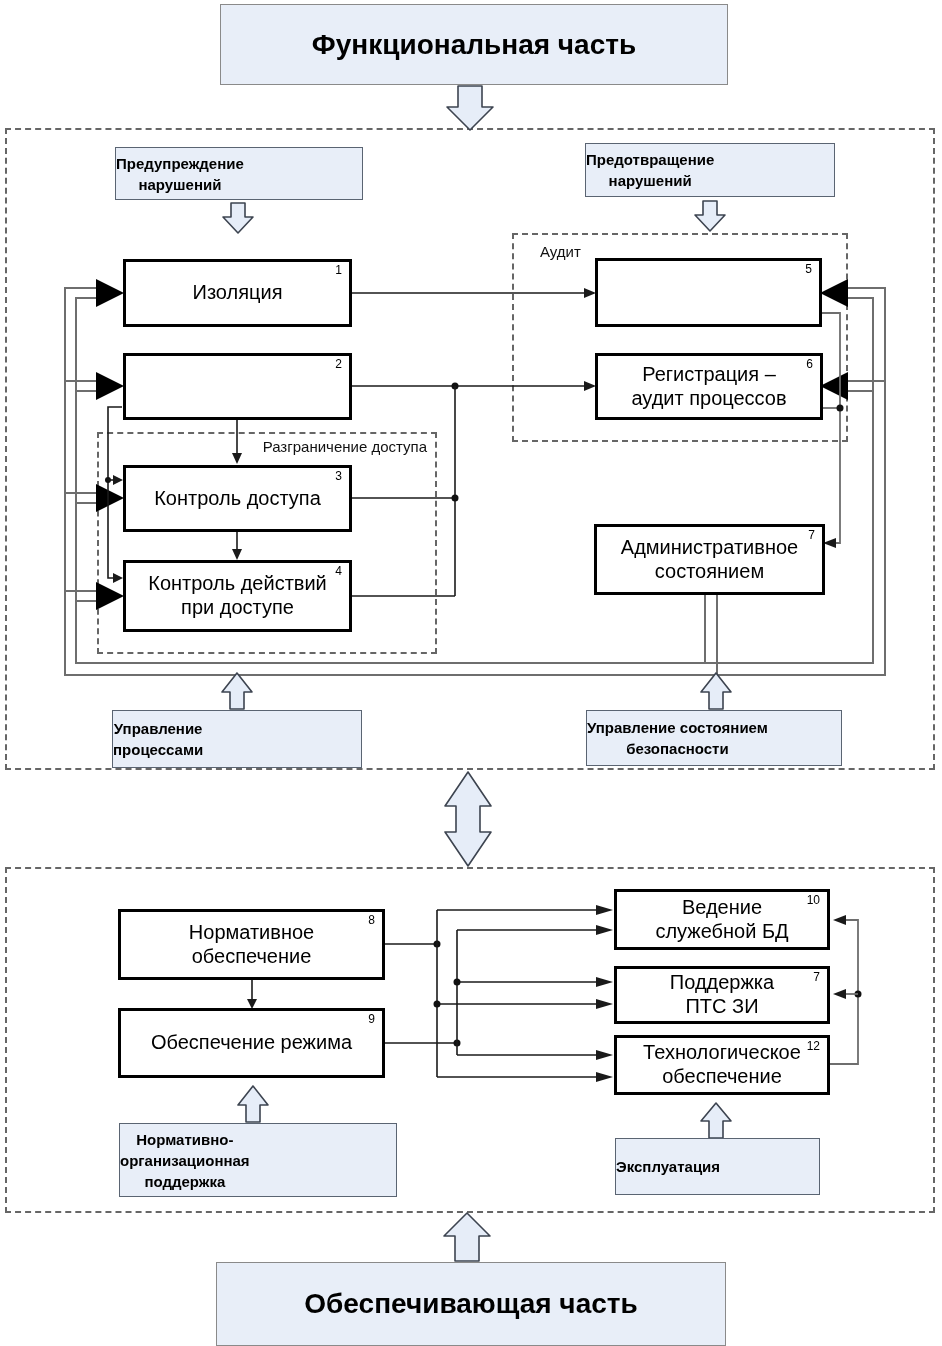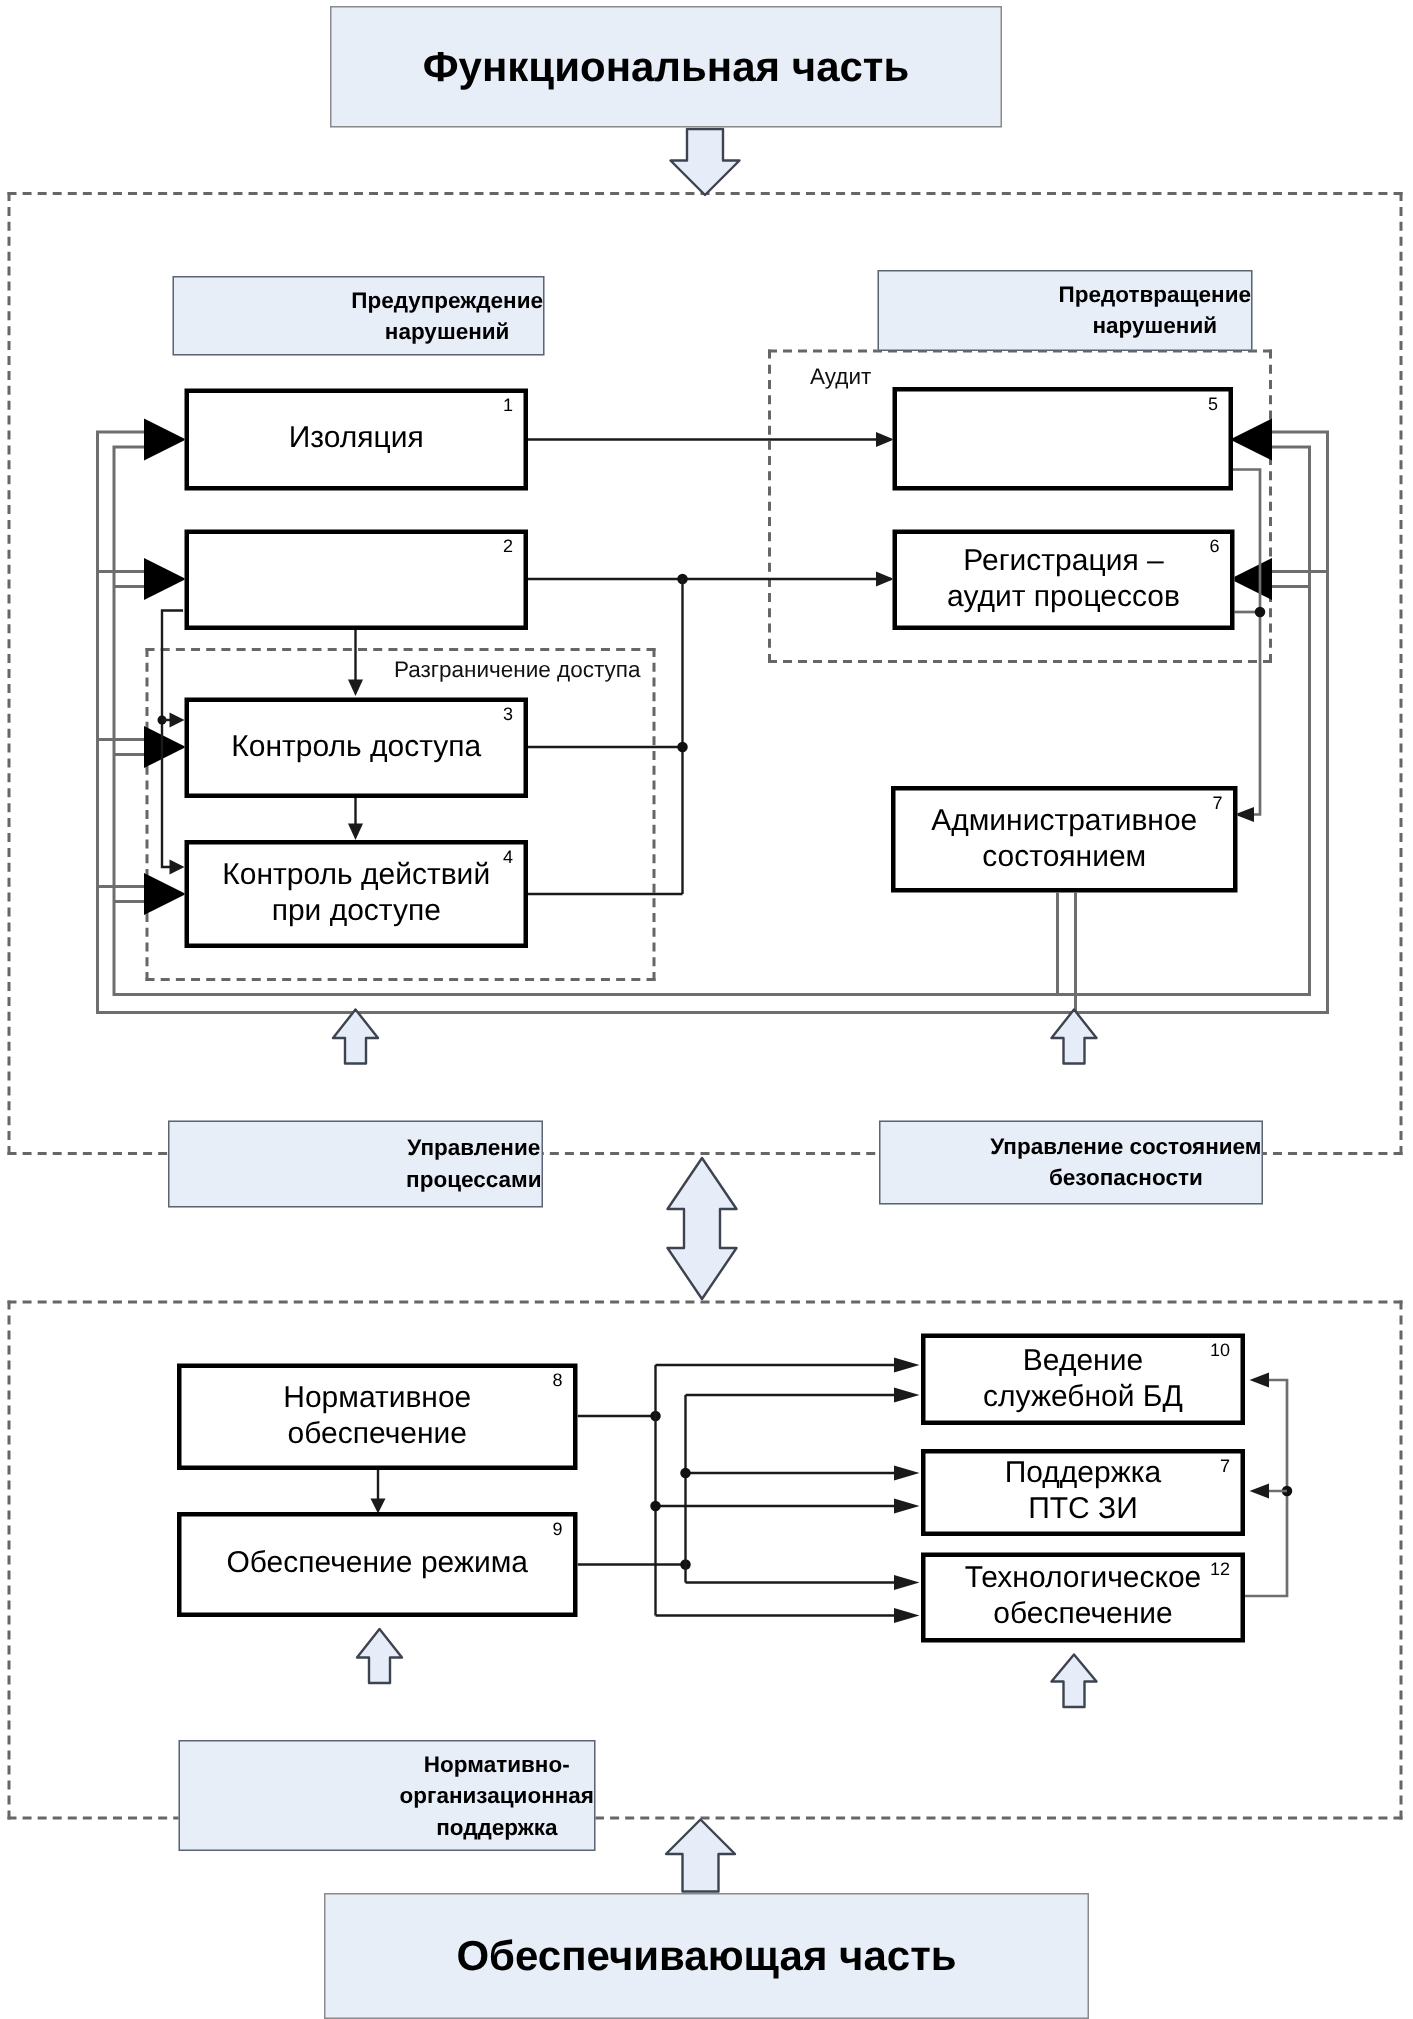--- a/index.html
+++ b/index.html
@@ -12,21 +12,21 @@
           font-family:"Liberation Sans", sans-serif;color:#000;overflow:hidden;}
   .abs{position:absolute;box-sizing:border-box;}
   .dashedbox{border:2px dashed var(--dashed-border);background:transparent;z-index:1;}
   .grouplabel{position:absolute;font-size:15px;color:#111;z-index:2;}
   svg.wires{position:absolute;left:0;top:0;z-index:2;pointer-events:none;}
   .node{background:#fff;border:3px solid var(--node-border);z-index:3;
         display:flex;align-items:center;justify-content:center;text-align:center;}
   .node .lbl{font-size:20px;line-height:1.18;white-space:pre-line;}
   .node .num{position:absolute;top:1px;right:7px;font-size:12px;line-height:14px;}
   .banner{background:var(--banner-fill);border:1px solid var(--banner-border);z-index:3;
-          display:flex;align-items:center;justify-content:flex-end;text-align:center;margin-top:37px;}
+          display:flex;align-items:center;justify-content:flex-start;text-align:center;}
   .banner .lbl{font-size:15px;font-weight:bold;line-height:1.4;white-space:pre-line;}
   .title{background:var(--banner-fill);border:1px solid #8a8a8a;z-index:3;
          display:flex;align-items:center;justify-content:center;text-align:center;}
   .title .lbl{font-size:28px;font-weight:bold;}
   .ln{stroke:var(--connector);stroke-width:1.6;fill:none;}
   .bus{stroke:var(--bus);stroke-width:2;fill:none;}
   .gry{stroke:var(--bus);stroke-width:1.8;fill:none;}
   .ah{fill:var(--connector);stroke:none;}
   .bigah{fill:#000;stroke:none;}
   .dot{fill:#111;stroke:none;}
@@ -134,21 +134,21 @@
       <polygon class="blk" points="703,201 717,201 717,215 725,215 710,231 695,215 703,215"></polygon>
       <polygon class="blk" points="230,709 244,709 244,692 252,692 237,673 222,692 230,692"></polygon>
       <polygon class="blk" points="709,709 723,709 723,692 731,692 716,673 701,692 709,692"></polygon>
       <polygon class="blk" points="468,772 491,806 480,806 480,832 491,832 468,866 445,832 456,832 456,806 445,806"></polygon>
       <polygon class="blk" points="246,1122 260,1122 260,1105 268,1105 253,1086 238,1105 246,1105"></polygon>
       <polygon class="blk" points="709,1138 723,1138 723,1121 731,1121 716,1103 701,1121 709,1121"></polygon>
       <polygon class="blk" points="455,1261 479,1261 479,1236 490,1236 467,1213 444,1236 455,1236"></polygon>
     </g>
   </svg>
 
-  <div class="abs title" style="left:220px;top:4px;width:448px;height:81px">
+  <div class="abs title" style="left:220px;top:4px;width:508px;height:81px">
     <span class="lbl">Функциональная часть</span>
   </div>
   <div class="abs title" style="left:216px;top:1262px;width:510px;height:84px">
     <span class="lbl">Обеспечивающая часть</span>
   </div>
 
   <div class="abs banner" style="left:115px;top:147px;width:248px;height:53px">
     <span class="lbl">Предупреждение
 нарушений</span>
   </div>
@@ -218,14 +218,17 @@
     <span class="num">12</span>
     <span class="lbl">Технологическое
 обеспечение</span>
   </div>
 
   <div class="abs banner" style="left:119px;top:1123px;width:278px;height:74px">
     <span class="lbl">Нормативно-
 организационная
 поддержка</span>
   </div>
+  <div class="abs banner" style="left:615px;top:1138px;width:205px;height:57px">
+    <span class="lbl">Эксплуатация</span>
+  </div>
 
 </div>
 
 </body></html>

